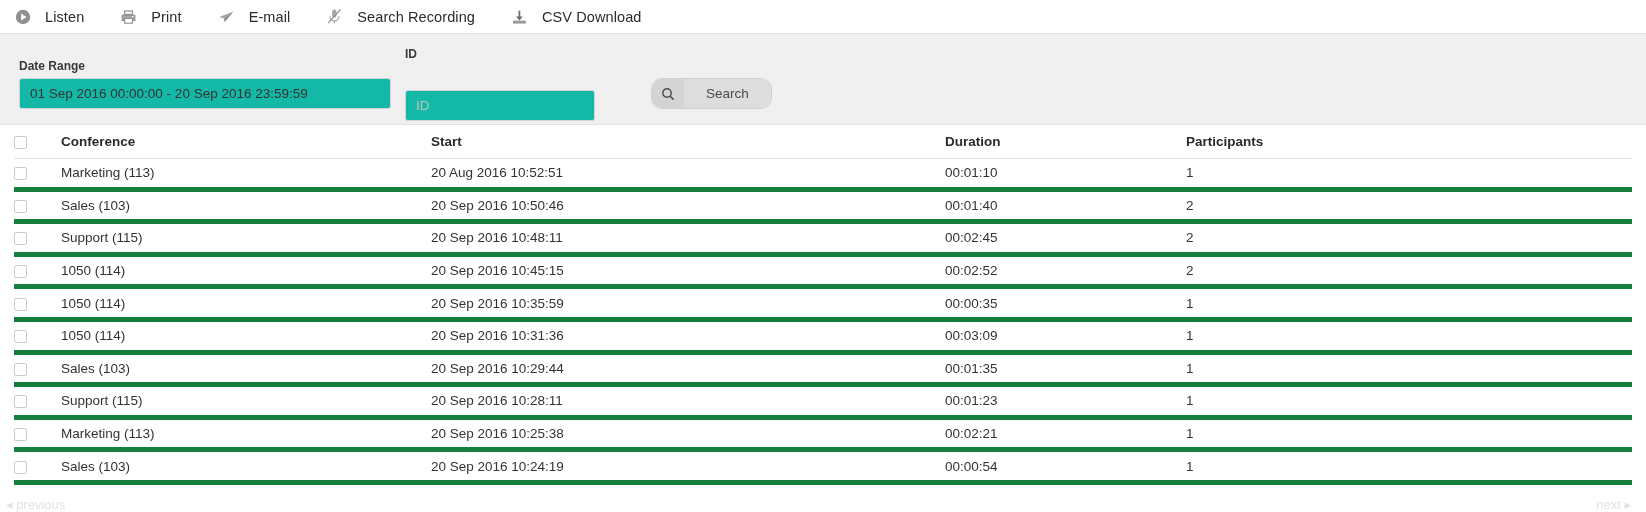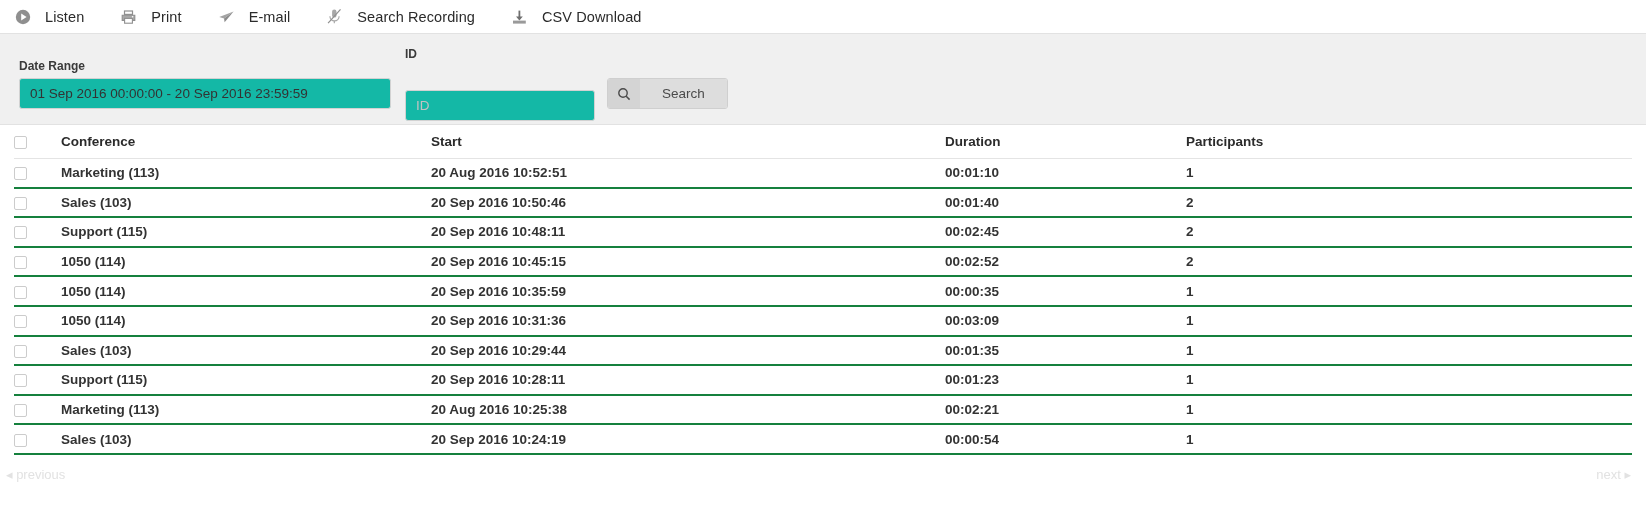--- a/index.html
+++ b/index.html
@@ -118,25 +118,26 @@
     border-left: 4px solid transparent;
     border-right: 4px solid transparent;
     border-top: 5px solid #5a5a5a;
     pointer-events: none;
   }
 
   .search-btn {
     display: flex;
     align-items: stretch;
     height: 31px;
-    border-radius: 3px;
+    border-radius: 11px;
     overflow: hidden;
     cursor: pointer;
     border: 1px solid #cfcfcf;
     box-sizing: border-box;
+    margin-left: 44px;
   }
   .search-ico-part {
     width: 32px;
     background: #d4d4d4;
     display: flex;
     align-items: center;
     justify-content: center;
   }
   .search-label-part {
     background: #dddddd;
@@ -163,23 +164,22 @@
   }
   table.grid th {
     font-weight: bold;
     color: #2b2b2b;
     height: 33px;
     border-bottom: 1px solid #e4e4e4;
   }
   table.grid tbody tr { height: 27.6px; }
   table.grid tbody td {
     color: #333333;
-    border-bottom: 2px solid #15803d;
+    border-bottom: 5px solid #15803d;
     height: 27.6px;
-    font-weight: bold;
   }
   .col-cb     { width: 47px; }
   .col-conf   { width: 370px; }
   .col-start  { width: 514px; }
   .col-dur    { width: 241px; }
   .col-part   { width: auto; }
 
   .cb {
     width: 13px;
     height: 13px;
@@ -380,21 +380,21 @@
       <tr>
         <td><span class="cb"></span></td>
         <td>Support (115)</td>
         <td>20 Sep 2016 10:28:11</td>
         <td>00:01:23</td>
         <td>1</td>
       </tr>
       <tr>
         <td><span class="cb"></span></td>
         <td>Marketing (113)</td>
-        <td>20 Aug 2016 10:25:38</td>
+        <td>20 Sep 2016 10:25:38</td>
         <td>00:02:21</td>
         <td>1</td>
       </tr>
       <tr>
         <td><span class="cb"></span></td>
         <td>Sales (103)</td>
         <td>20 Sep 2016 10:24:19</td>
         <td>00:00:54</td>
         <td>1</td>
       </tr>

